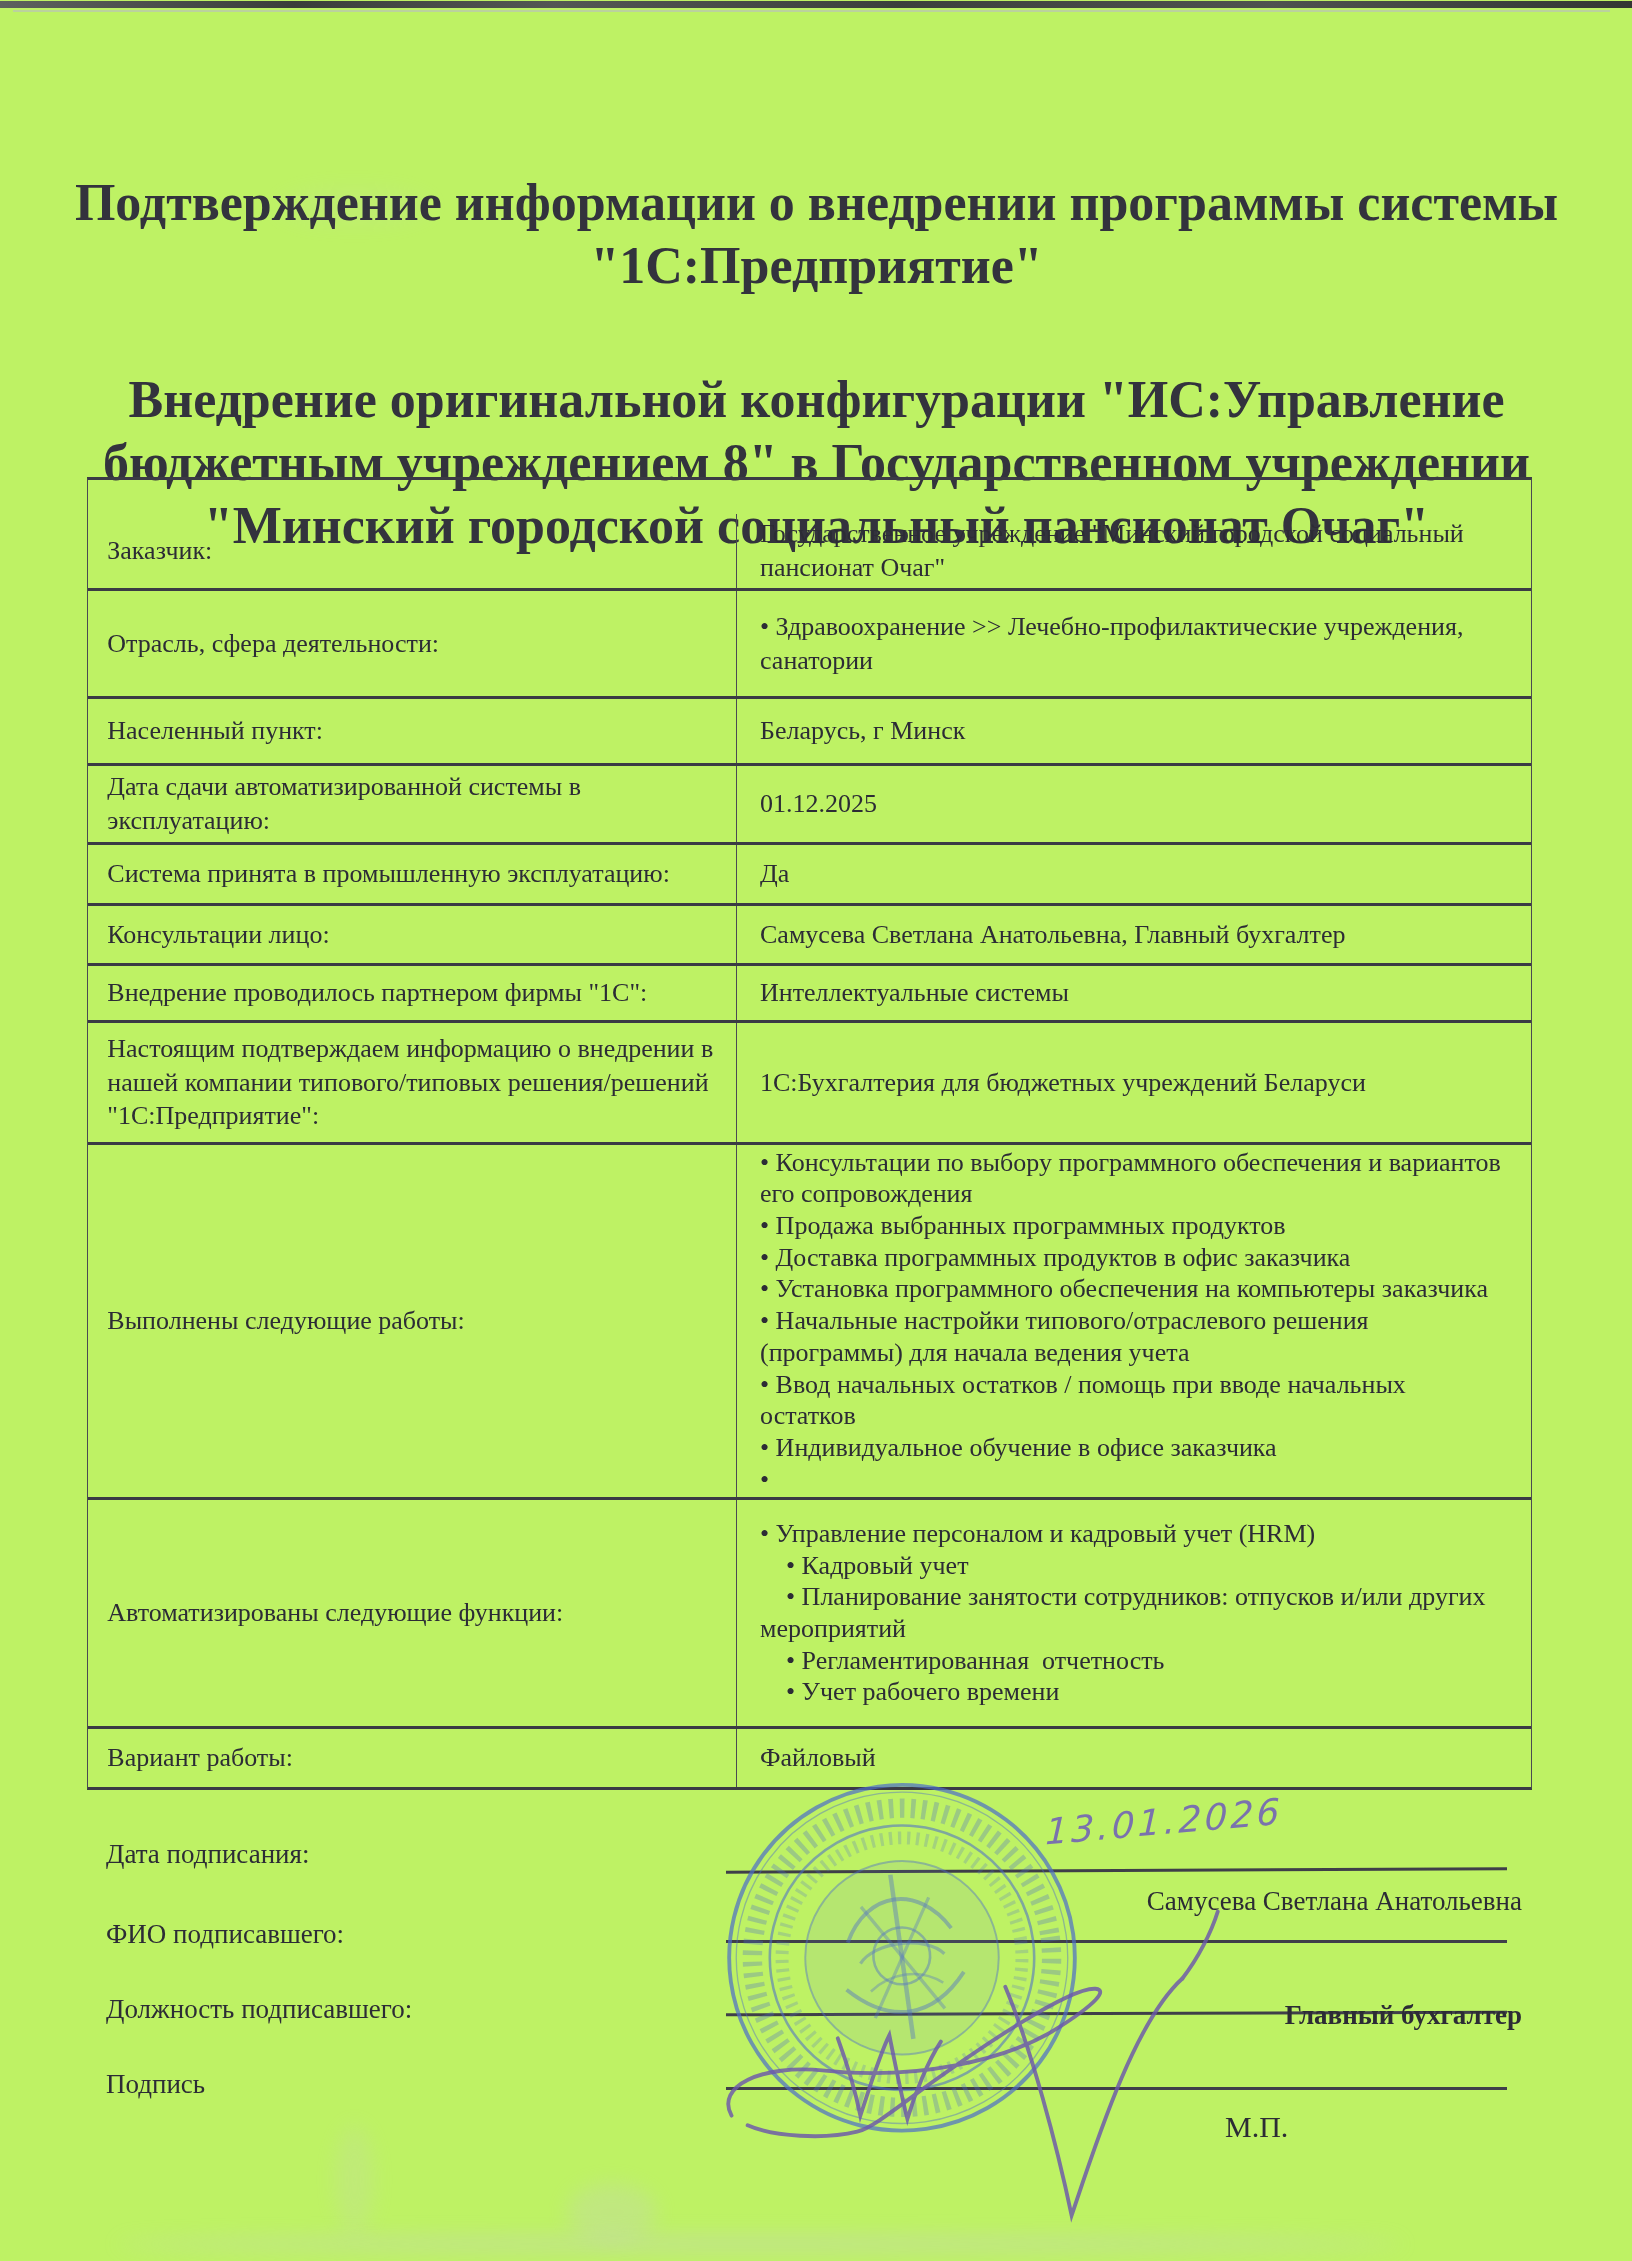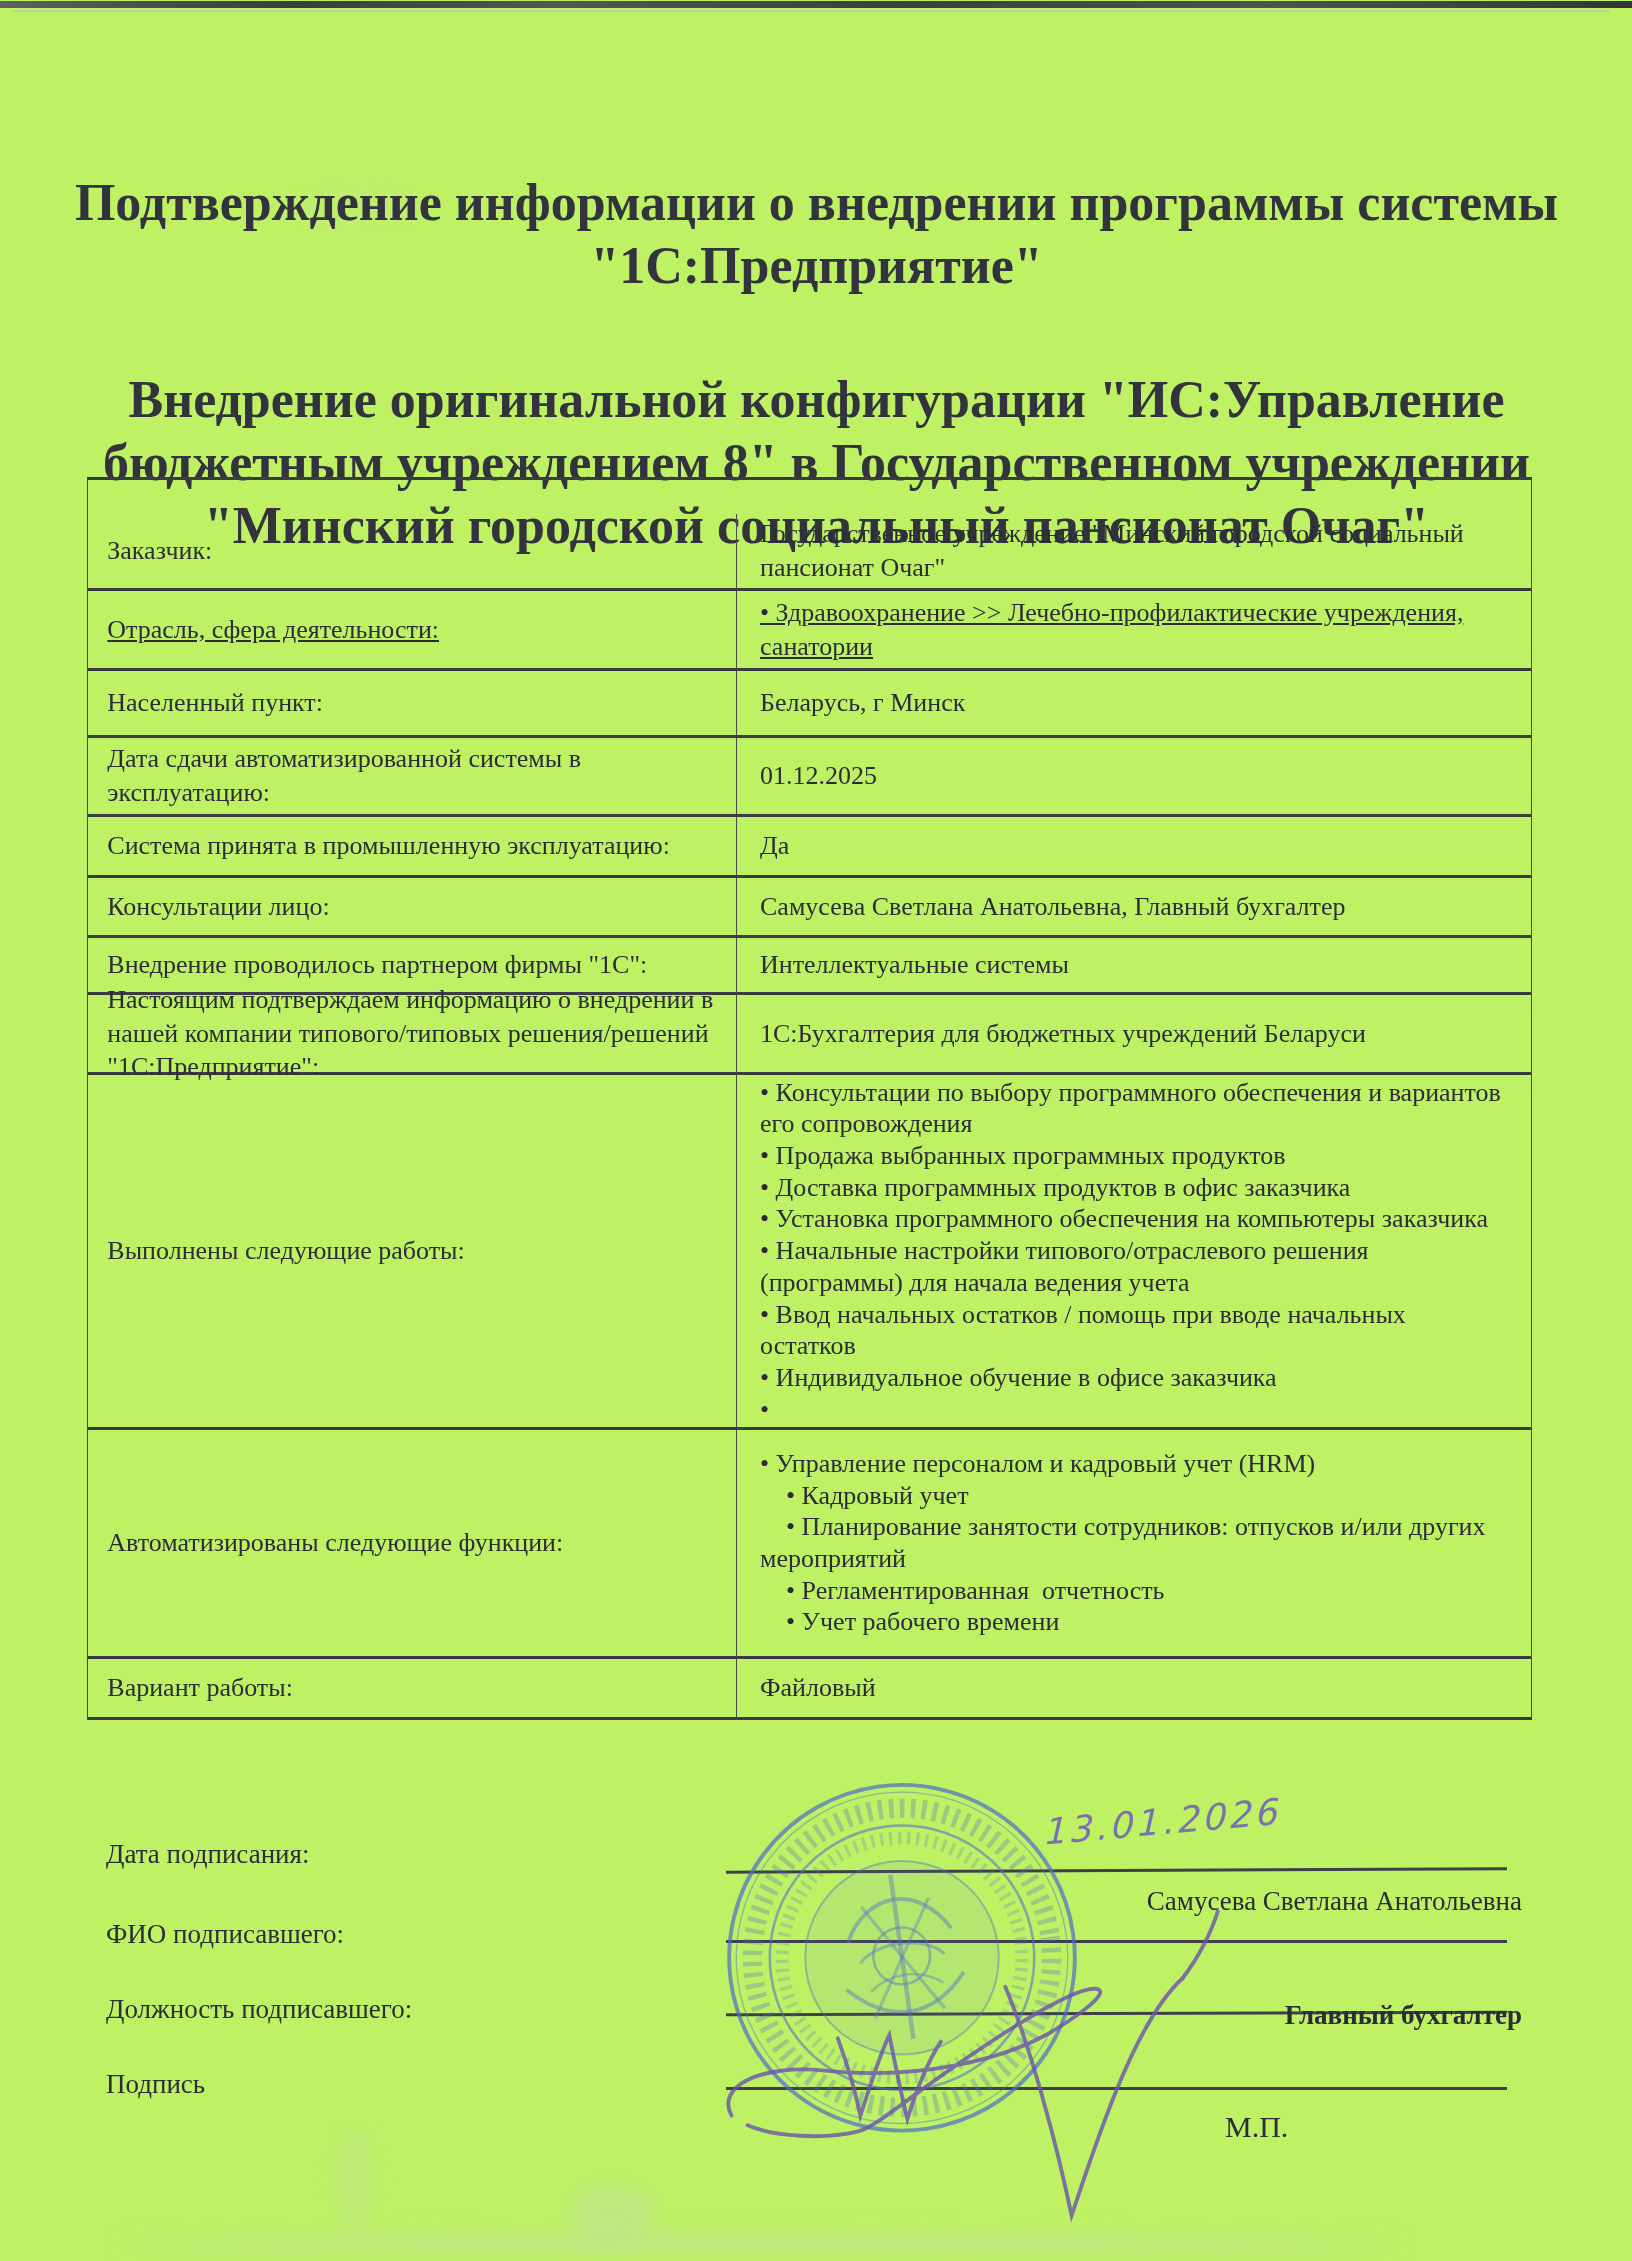--- a/index.html
+++ b/index.html
@@ -23,22 +23,22 @@
   
   .info-table{position:absolute;left:87px;top:477px;width:1445px;
               border:1.9px solid #4a4a52;border-top:3.9px solid #3b3b44;border-bottom:3.9px solid #3b3b44;
               box-sizing:border-box;}
   .trow{display:flex;border-bottom:3.2px solid #3b3b44;box-sizing:border-box;}
   .trow:last-child{border-bottom:none;}
   .cell{box-sizing:border-box;display:flex;align-items:center;
         font-size:26px;line-height:1.3;white-space:pre-wrap;}
   .cell-label{width:649px;padding:7.7px 18px 7.7px 19.3px;border-right:1.9px solid #4a4a52;}
   .cell-value{width:792px;padding:7.7px 15.5px 7.7px 23px;}
-  .r0{height:77px;margin-top:34px;} .r1{height:80px;text-decoration:underline;} .r2{height:67px;} .r3{height:79px;}
-  .r4{height:61px;}  .r5{height:60px;}  .r6{height:57px;}  .r7{height:80px;}
+  .r0{height:77px;margin-top:34px;} .r1{height:108px;} .r2{height:67px;} .r3{height:79px;}
+  .r4{height:61px;}  .r5{height:60px;}  .r6{height:57px;}  .r7{height:122px;}
   .r8{height:355px;} .r9{height:229px;} .r10{height:58px;}
   .r8 .cell-value,.r9 .cell-value{line-height:1.22;}
   
   .sig-label{position:absolute;left:106px;font-size:27px;color:#2c2c35;}
   .lab-date{top:1839px;} .lab-fio{top:1919px;} .lab-pos{top:1994px;} .lab-sign{top:2069px;}
   .sig-line{position:absolute;left:726px;width:781px;height:2.6px;background:#3f3f49;}
   .line1{top:1869px;transform:rotate(-.25deg);} .line2{top:1940px;}
   .line3{top:2012px;transform:rotate(-.2deg);} .line4{top:2087px;}
   .sig-value{position:absolute;right:132px;font-size:27px;color:#2c2c35;text-align:right;}
   .val-fio{top:1886px;} .val-pos{top:2000px;font-weight:bold;}

